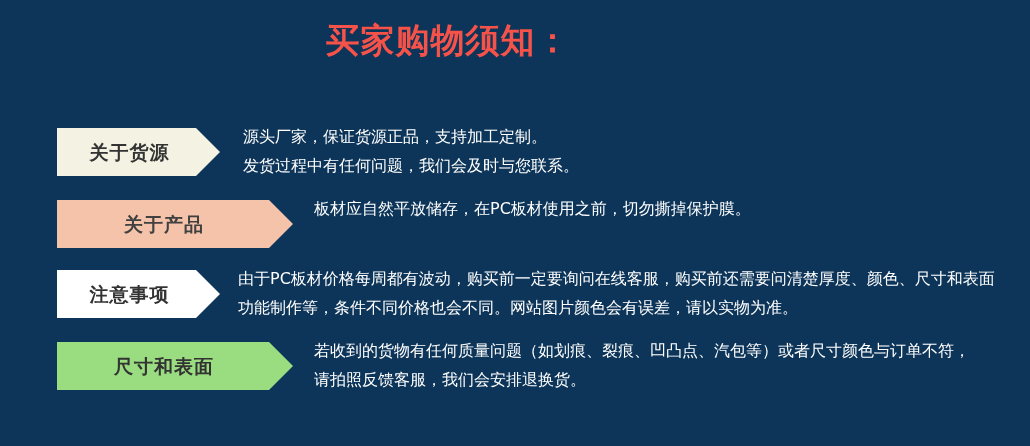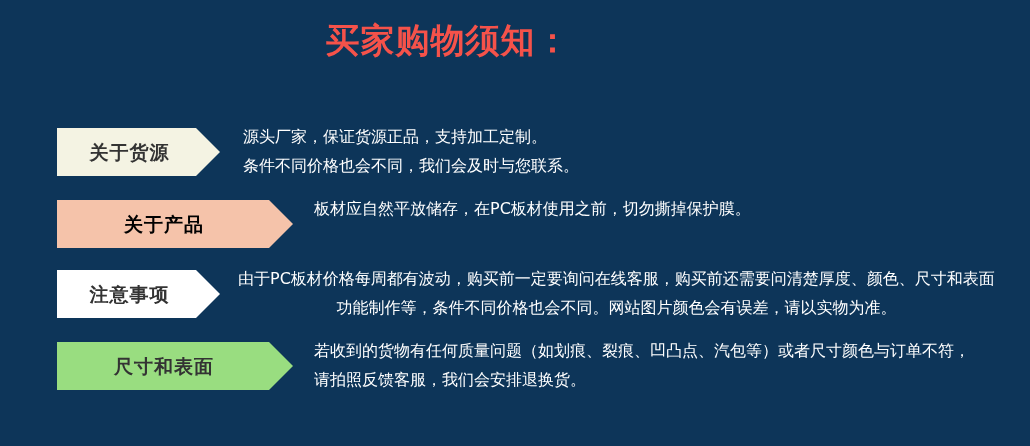--- a/index.html
+++ b/index.html
@@ -73,40 +73,40 @@
     color: #ffffff;
     font-size: 16px;
     line-height: 29px;
     white-space: nowrap;
   }
 
   .body-text .line { display: block; }
 
   #text-0 { left: 243px; }
   #text-1 { left: 314px; }
-  #text-2 { left: 238px; text-align: center; }
+  #text-2 { left: 238px; }
   #text-3 { left: 314px; }
 </style>
 </head>
 <body>
 
 <div id="notice-banner" style="background: rgb(13, 53, 89);">
 
   <div id="page-title" style="color: rgb(245, 82, 74);">买家购物须知：</div>
 
   <div class="notice-row" id="row-0">
     <div class="tag tag-narrow" style="background: rgb(244, 243, 227); color: rgb(51, 51, 51);">关于货源</div>
     <div class="body-text" id="text-0" style="color: rgb(255, 255, 255);">
       <span class="line">源头厂家，保证货源正品，支持加工定制。</span>
-      <span class="line">条件不同价格也会不同，我们会及时与您联系。</span>
+      <span class="line">发货过程中有任何问题，我们会及时与您联系。</span>
     </div>
   </div>
 
   <div class="notice-row" id="row-1">
-    <div class="tag tag-wide" style="background: rgb(245, 195, 170); color: #000000;">关于产品</div>
+    <div class="tag tag-wide" style="background: rgb(245, 195, 170); color: #404040;">关于产品</div>
     <div class="body-text" id="text-1" style="color: rgb(255, 255, 255);">
       <span class="line">板材应自然平放储存，在PC板材使用之前，切勿撕掉保护膜。</span>
     </div>
   </div>
 
   <div class="notice-row" id="row-2">
     <div class="tag tag-narrow" style="background: #ffffff; color: rgb(51, 51, 51);">注意事项</div>
     <div class="body-text" id="text-2" style="color: rgb(255, 255, 255);">
       <span class="line">由于PC板材价格每周都有波动，购买前一定要询问在线客服，购买前还需要问清楚厚度、颜色、尺寸和表面</span>
       <span class="line">功能制作等，条件不同价格也会不同。网站图片颜色会有误差，请以实物为准。</span>

